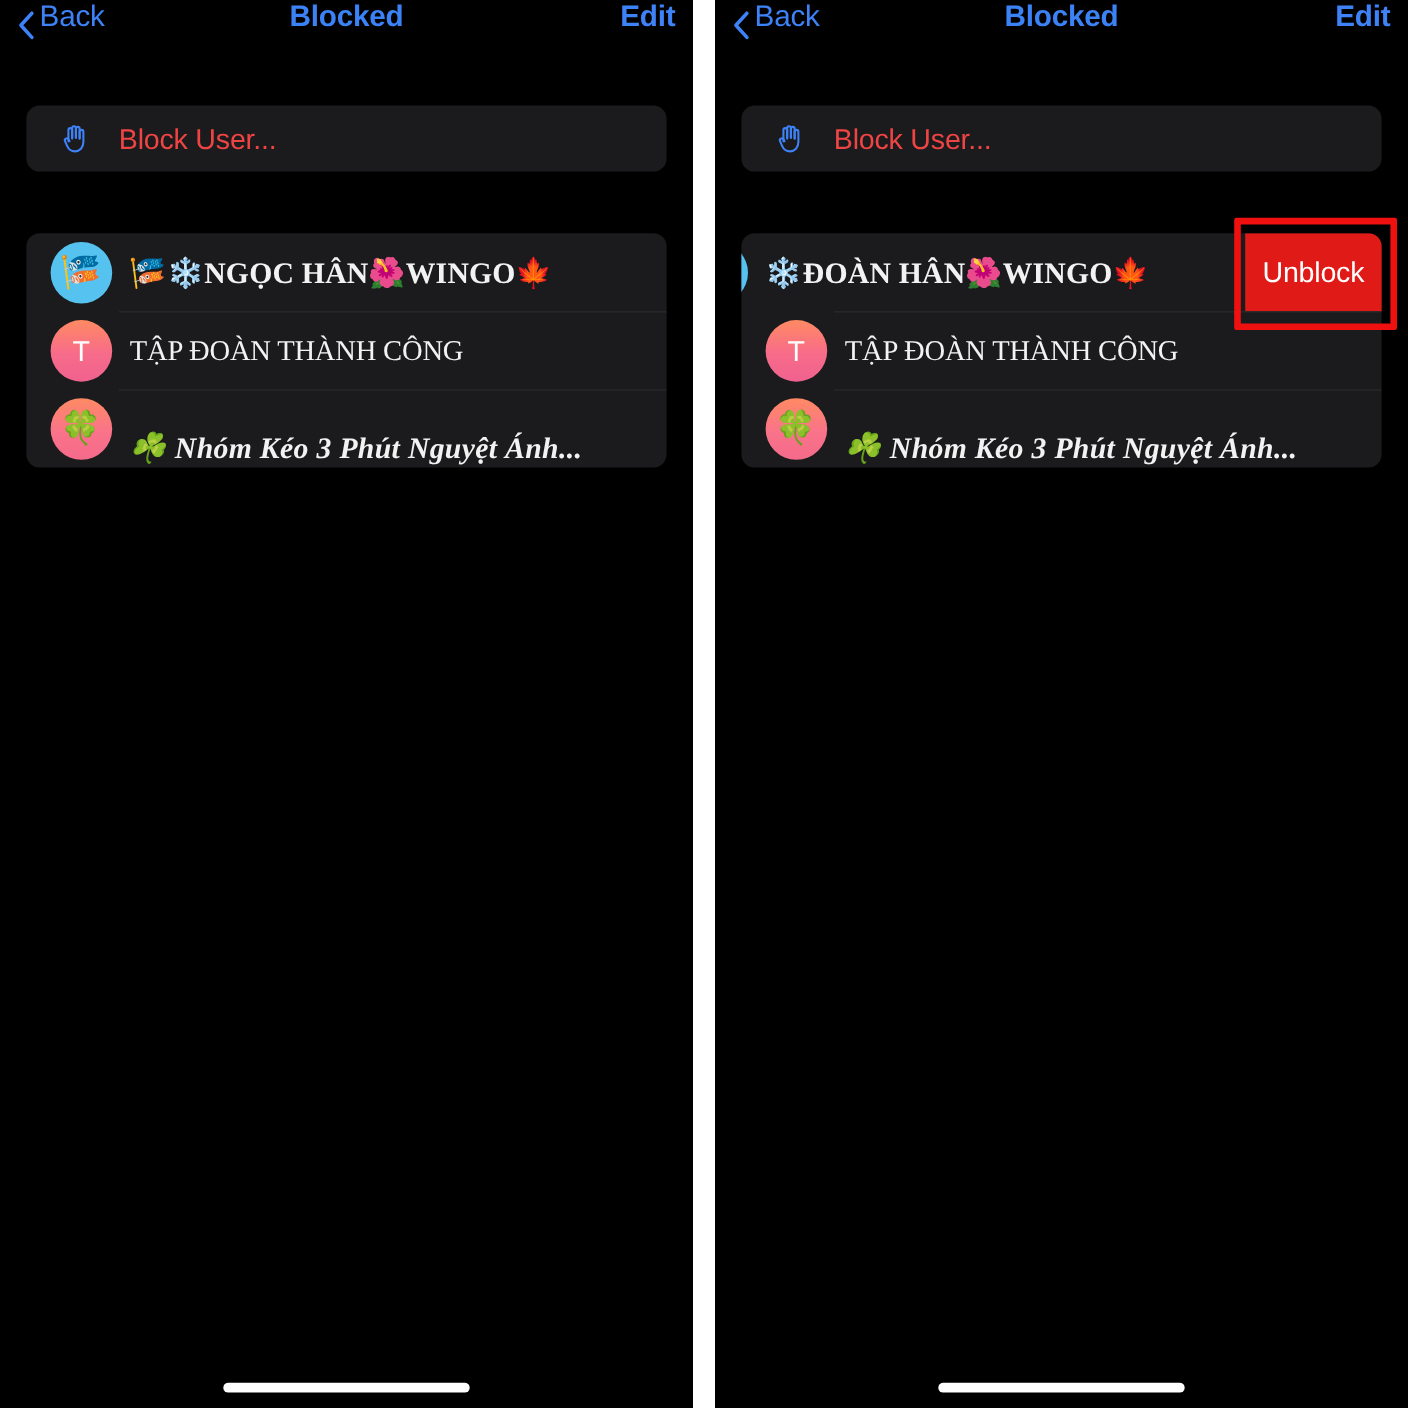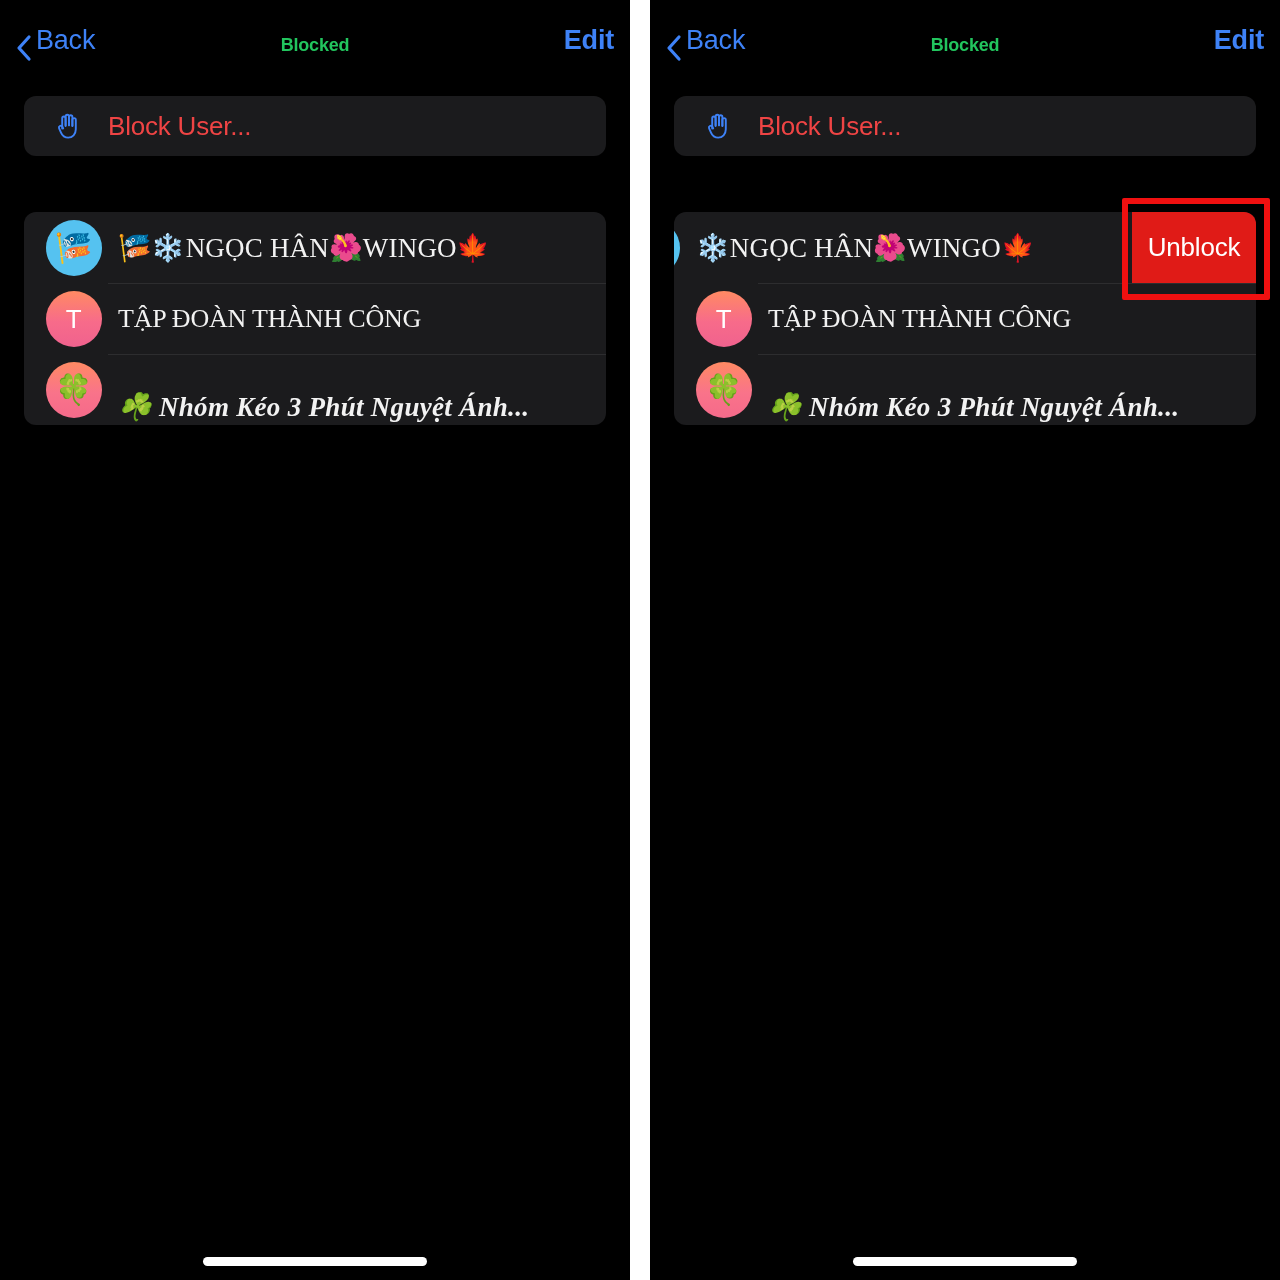--- a/index.html
+++ b/index.html
@@ -31,21 +31,21 @@
   }
   .panel.left  { width: 630px; }
   .panel.gap   { width: 20px; background: #ffffff; }
   .panel.right { width: 630px; }
 
   
   .navbar {
     position: relative;
     height: 56px;
     display: flex;
-    align-items: flex-end;
+    align-items: flex-start;
     padding: 0 16px;
     box-sizing: border-box;
   }
   .nav-back {
     display: flex;
     align-items: center;
     gap: 4px;
     color: #3E82F7;
     font-size: 27px;
     letter-spacing: -0.2px;
@@ -56,22 +56,22 @@
     width: 16px;
     height: 16px;
     position: relative;
     top: 1px;
   }
   .chev svg { display: block; }
   .nav-title {
     position: absolute;
     left: 0; right: 0;
     text-align: center;
-    color: #22c55e;
-    font-size: 18px;
+    color: #3b82f6;
+    font-size: 27px;
     font-weight: bold;
     letter-spacing: -0.2px;
     pointer-events: none;
   }
   .nav-edit {
     margin-left: auto;
     color: #3E82F7;
     font-size: 27px;
     letter-spacing: -0.2px;
     z-index: 2;
@@ -164,21 +164,21 @@
   }
 
   .row-name {
     color: #F2F2F2;
     font-size: 26px;
     white-space: nowrap;
     overflow: hidden;
   }
   .row-name.serif {
     font-family: "Liberation Serif", "DejaVu Serif", serif;
-    font-weight: normal;
+    font-weight: bold;
     font-size: 27px;
     letter-spacing: 0.2px;
   }
   .row-name.sans {
     font-family: Liberation Serif, serif;
     font-size: 26px;
     letter-spacing: -0.2px;
   }
   .row-name.script {
     font-family: "Liberation Serif", "DejaVu Serif", serif;
@@ -335,21 +335,21 @@
       <span class="block-label">Block User...</span>
     </div>
 
     <div class="contacts-card">
 
       <div class="row swiped">
         <div class="row-shift">
           <div class="avatar blue">
             
           </div>
-          <div class="row-name serif">❄️NGỌC HÂN🌺WINGO🍁</div>
+          <div class="row-name serif">❄️ĐOÀN HÂN🌺WINGO🍁</div>
         </div>
         <div class="unblock-btn">Unblock</div>
       </div>
 
       <div class="row">
         <div class="avatar grad">
           <span class="ava-letter">T</span>
         </div>
         <div class="row-name sans">TẬP ĐOÀN THÀNH CÔNG</div>
       </div>

